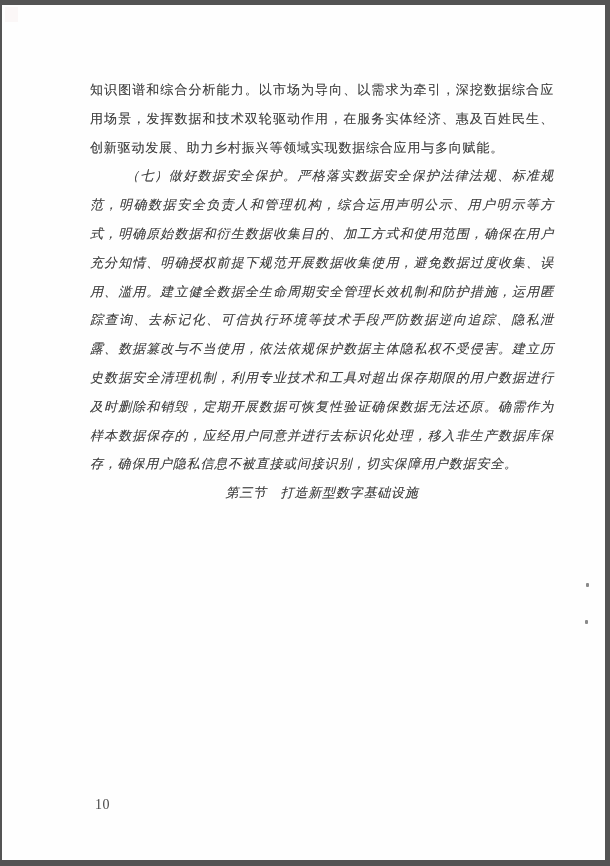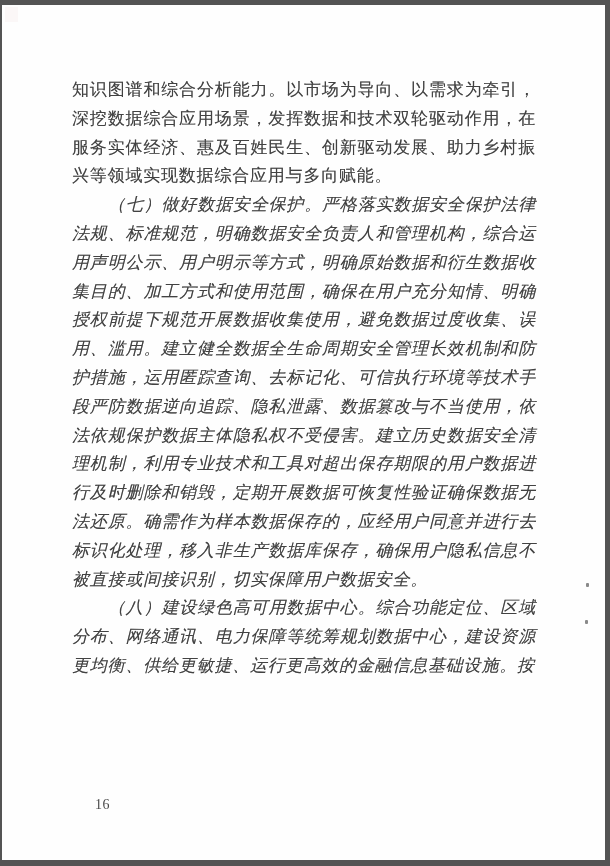--- a/index.html
+++ b/index.html
@@ -21,22 +21,22 @@
     position: absolute; left: 5px; top: 7px; width: 13px; height: 15px;
     background: #fbf7f7;
   }
 
   .speck { position: absolute; background: #8a8a8a; border-radius: 1px; }
   .speck-1 { left: 586px; top: 583px; width: 3px; height: 4px; }
   .speck-2 { left: 585px; top: 620px; width: 3px; height: 4px; }
 
   .page-text {
     position: absolute;
-    left: 72px; top: 76px; width: 464px;
-    font-size: 17px;
+    left: 90px; top: 76px; width: 464px;
+    font-size: 13px;
     line-height: 28.8px;
     letter-spacing: 0.8px;
     color: #424242;
     text-align: justify;
     text-shadow: 0 0 0.5px rgba(66,66,66,0.45);
   }
   .page-text p { margin: 0; }
   .para-indent { text-indent: 36px; font-style: italic; }
 
   .section-heading {
@@ -64,16 +64,16 @@
 <div class="edge edge-right"></div>
 
 <div class="corner-blemish"></div>
 
 <div class="speck speck-1"></div>
 <div class="speck speck-2"></div>
 
 <div class="page-text">
   <p>知识图谱和综合分析能力。以市场为导向、以需求为牵引，深挖数据综合应用场景，发挥数据和技术双轮驱动作用，在服务实体经济、惠及百姓民生、创新驱动发展、助力乡村振兴等领域实现数据综合应用与多向赋能。</p>
   <p class="para-indent">（七）做好数据安全保护。严格落实数据安全保护法律法规、标准规范，明确数据安全负责人和管理机构，综合运用声明公示、用户明示等方式，明确原始数据和衍生数据收集目的、加工方式和使用范围，确保在用户充分知情、明确授权前提下规范开展数据收集使用，避免数据过度收集、误用、滥用。建立健全数据全生命周期安全管理长效机制和防护措施，运用匿踪查询、去标记化、可信执行环境等技术手段严防数据逆向追踪、隐私泄露、数据篡改与不当使用，依法依规保护数据主体隐私权不受侵害。建立历史数据安全清理机制，利用专业技术和工具对超出保存期限的用户数据进行及时删除和销毁，定期开展数据可恢复性验证确保数据无法还原。确需作为样本数据保存的，应经用户同意并进行去标识化处理，移入非生产数据库保存，确保用户隐私信息不被直接或间接识别，切实保障用户数据安全。</p>
-  <p class="para-indent">（八）建设绿色高可用数据中心。综合功能定位、区域分布、网络通讯、电力保障等统筹规划数据中心，建设资源更均衡、供给更敏捷、运行更高效的金融信息基础设施。按</p>
+  <p class="section-heading">第三节　打造新型数字基础设施</p>
 </div>
 
-<div class="page-number">16</div>
+<div class="page-number">10</div>
 
 </body></html>

